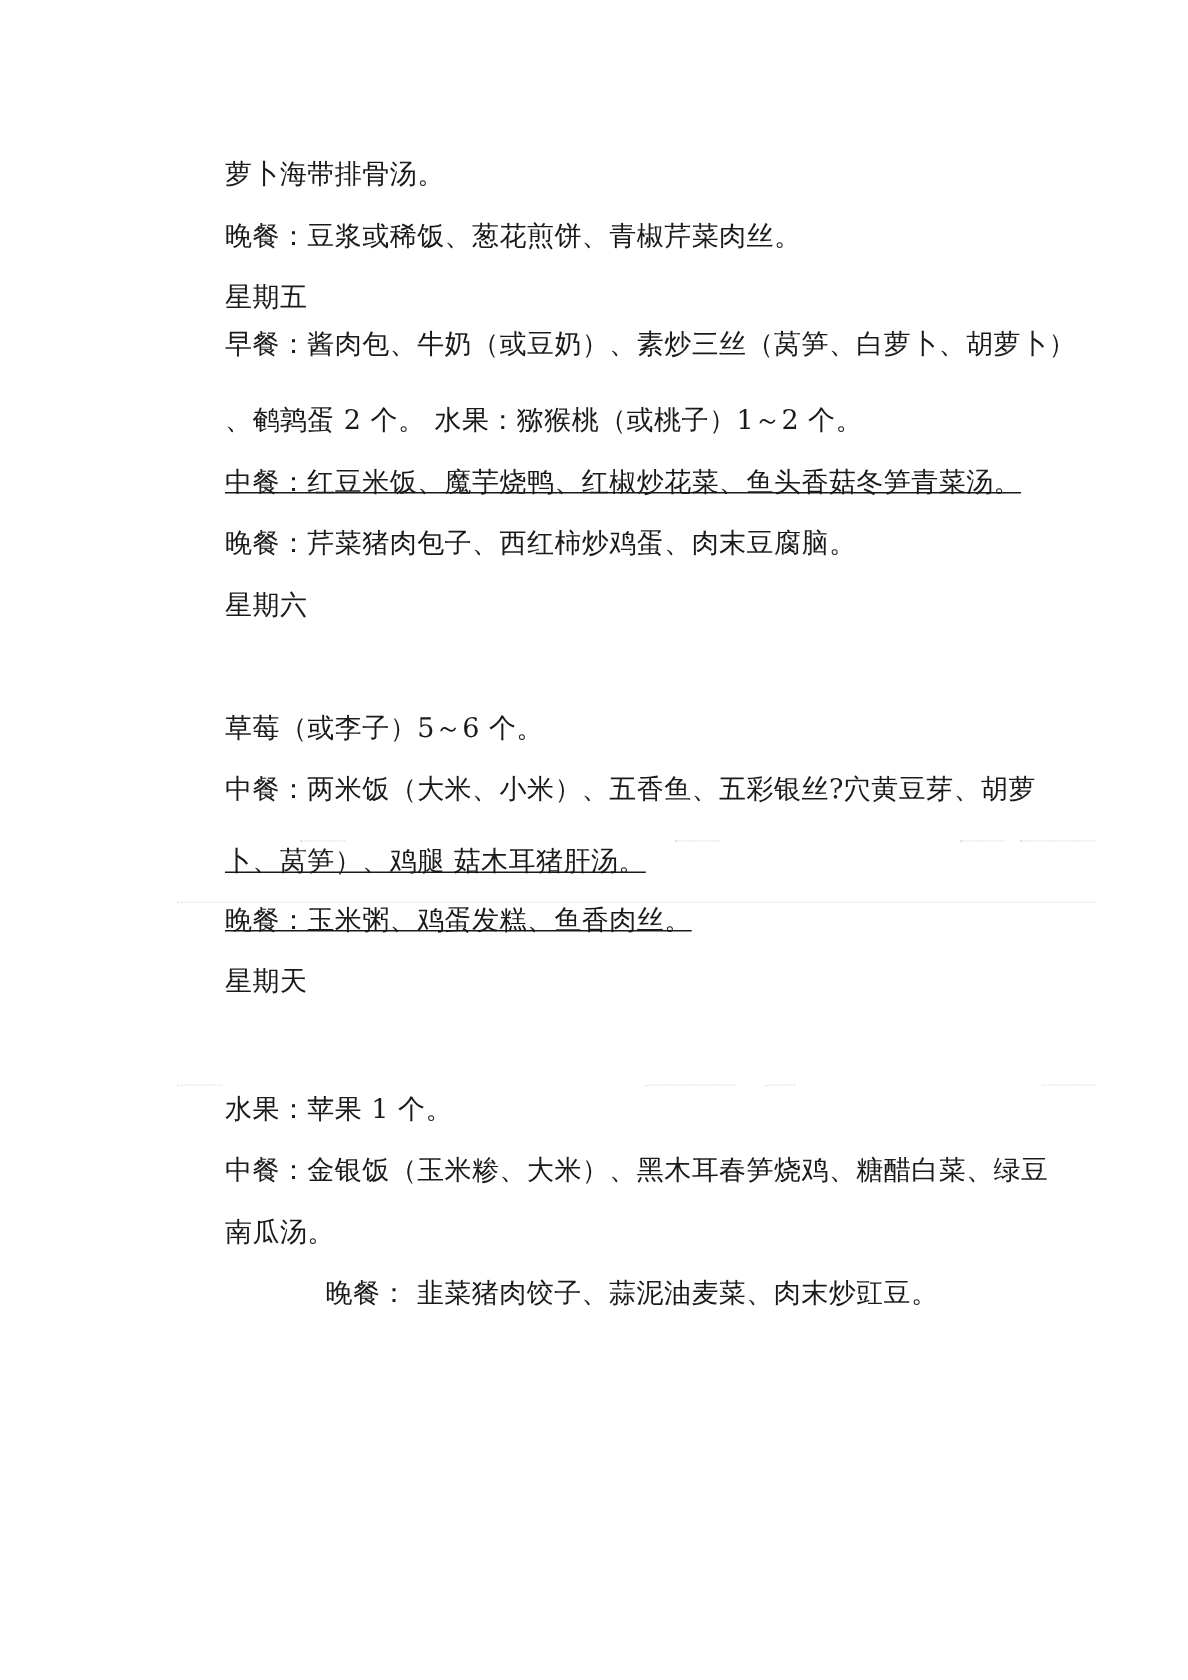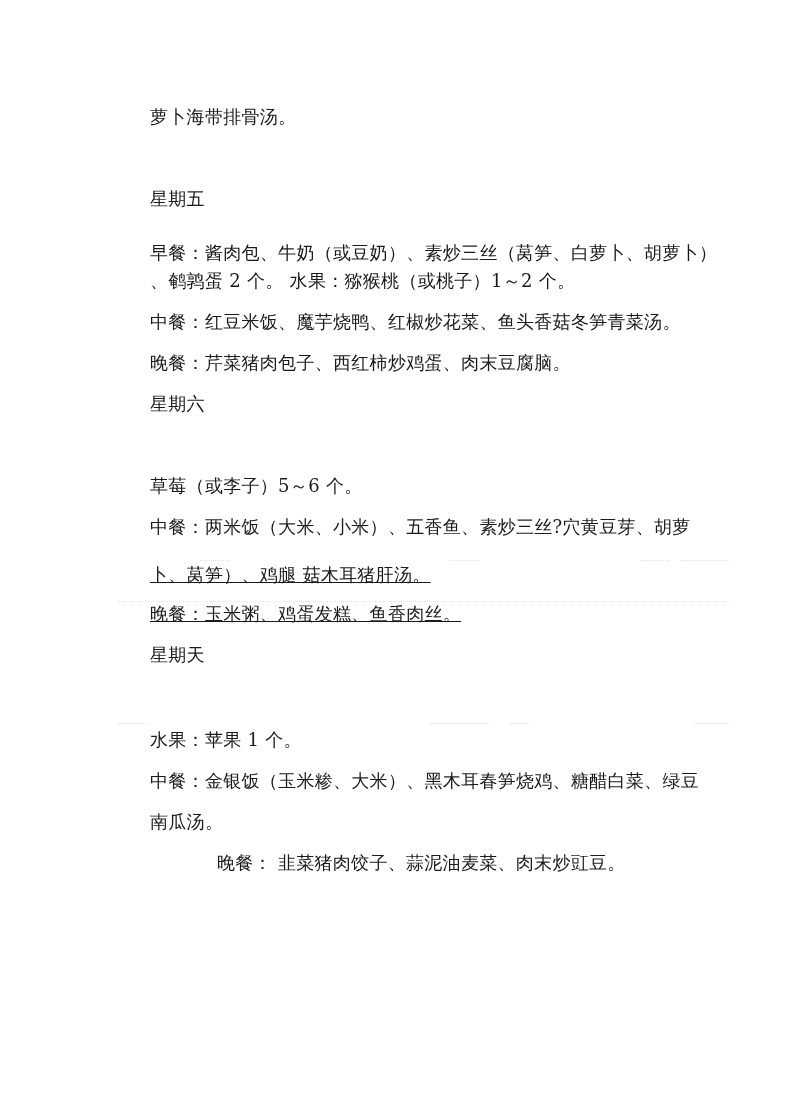--- a/index.html
+++ b/index.html
@@ -34,28 +34,29 @@
     position: absolute;
     height: 0;
     border-top: 1px dotted #e4e4e4;
   }
 </style>
 </head>
 <body>
 
 <div class="page">
   <div class="line" style="top:106px;">萝卜海带排骨汤。</div>
+  <div class="line" style="top:147px;">晚餐：豆浆或稀饭、葱花煎饼、青椒芹菜肉丝。</div>
   <div class="line" style="top:188px;">星期五</div>
-  <div class="line" style="top:242px;">早餐：酱肉包、牛奶（或豆奶）、素炒三丝（莴笋、白萝卜、胡萝卜）</div>
+  <div class="line" style="top:219px;">早餐：酱肉包、牛奶（或豆奶）、素炒三丝（莴笋、白萝卜、胡萝卜）</div>
   <div class="line" style="top:270px;">、鹌鹑蛋 2 个。 水果：猕猴桃（或桃子）1～2 个。</div>
-  <div class="line" style="top:311px;">中餐：红豆米饭、魔芋烧鸭、红椒炒花菜、鱼头香菇冬笋青菜汤。</div>
+  <div class="line" style="top:311px;text-decoration:underline;">中餐：红豆米饭、魔芋烧鸭、红椒炒花菜、鱼头香菇冬笋青菜汤。</div>
   <div class="line" style="top:352px;">晚餐：芹菜猪肉包子、西红柿炒鸡蛋、肉末豆腐脑。</div>
   <div class="line" style="top:393px;">星期六</div>
   <div class="line" style="top:475px;">草莓（或李子）5～6 个。</div>
-  <div class="line" style="top:516px;">中餐：两米饭（大米、小米）、五香鱼、素炒三丝?穴黄豆芽、胡萝</div>
+  <div class="line" style="top:516px;">中餐：两米饭（大米、小米）、五香鱼、五彩银丝?穴黄豆芽、胡萝</div>
 
   <div class="dotted" style="top:560px; left:170px; width:30px;"></div>
   <div class="dotted" style="top:560px; left:420px; width:30px;"></div>
   <div class="dotted" style="top:560px; left:610px; width:30px;"></div>
   <div class="dotted" style="top:560px; left:650px; width:50px;"></div>
 
   <div class="line" style="top:564px;text-decoration:underline;">卜、莴笋）、鸡腿 菇木耳猪肝汤。</div>
 
   <div class="dotted" style="top:601px; left:88px; width:612px;"></div>
 

